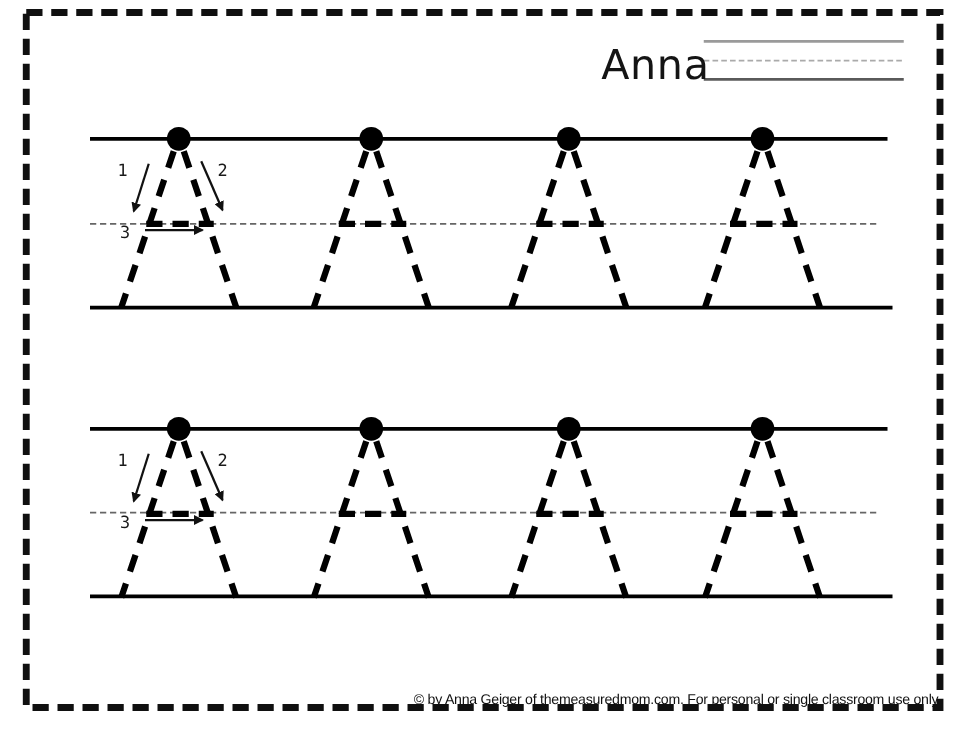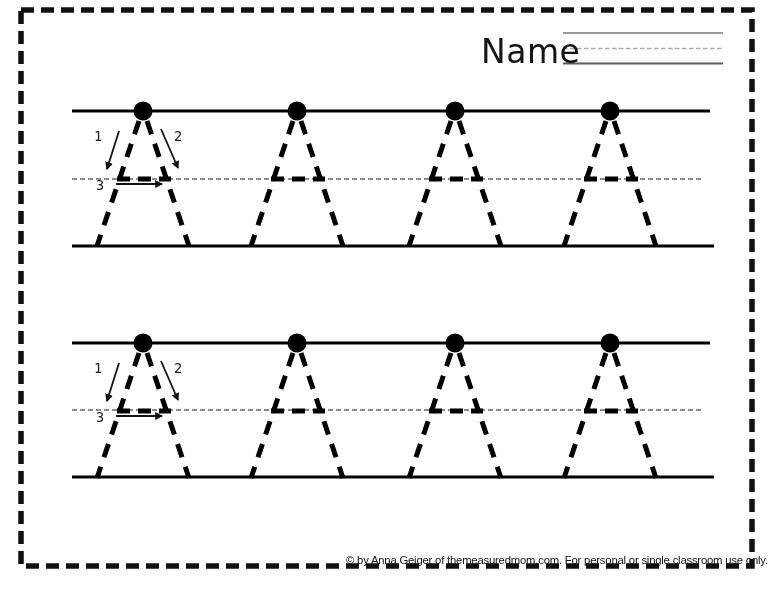--- a/index.html
+++ b/index.html
@@ -18,21 +18,21 @@
     top: 35px;
     font-family: "DejaVu Sans", sans-serif;
     font-size: 33px;
     letter-spacing: 0.5px;
     color: #141414;
     line-height: 1;
     white-space: nowrap;
   }
   .copyright {
     position: absolute;
-    left: 346px;
+    left: 331px;
     top: 554px;
     width: 420px;
     font-family: "Liberation Sans", sans-serif;
     font-size: 11.3px;
     letter-spacing: -0.2px;
     color: #111111;
     white-space: nowrap;
   }
   .stroke-num {
     font-family: "DejaVu Sans Mono", monospace;
@@ -99,17 +99,17 @@
       <use href="#glyph-a" transform="translate(455,343)"></use>
       <use href="#glyph-a" transform="translate(610,343)"></use>
 
       <use href="#arrows-a" transform="translate(143,343)"></use>
       <text class="stroke-num" x="94" y="373">1</text>
       <text class="stroke-num" x="174" y="373">2</text>
       <text class="stroke-num" x="96" y="422">3</text>
     </g>
   </svg>
 
-  <div class="name-label">Name</div>
+  <div class="name-label">Anna</div>
 
   <div class="copyright">© by Anna Geiger of themeasuredmom.com.  For personal or single classroom use only.</div>
 
 </div>
 
 </body></html>

